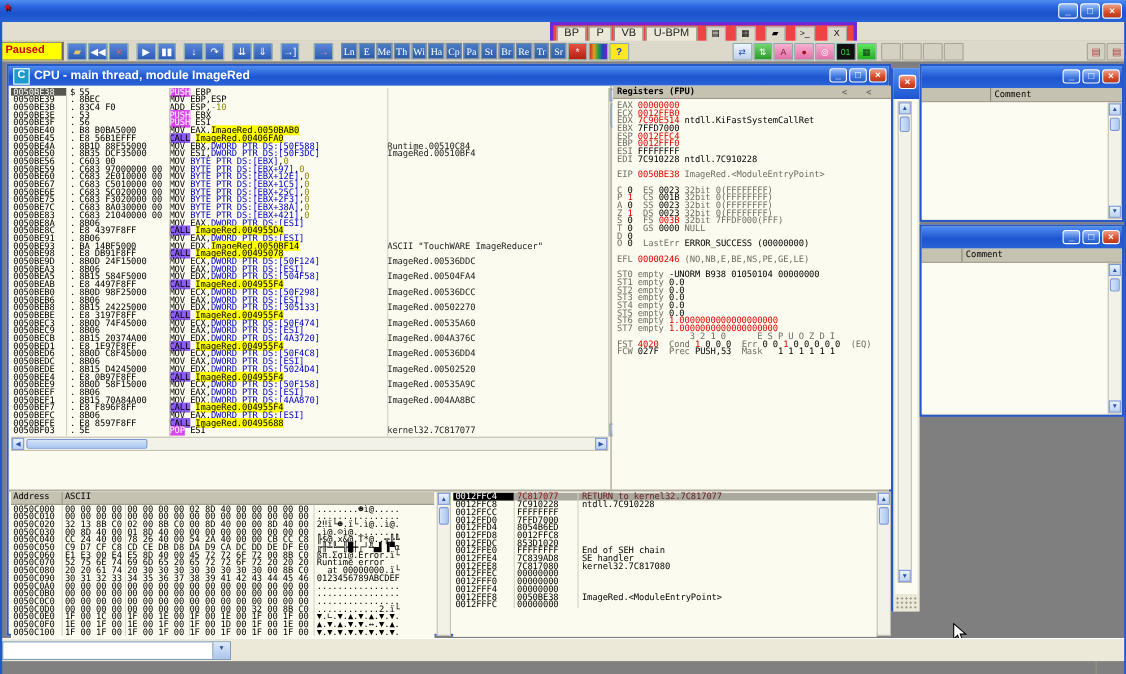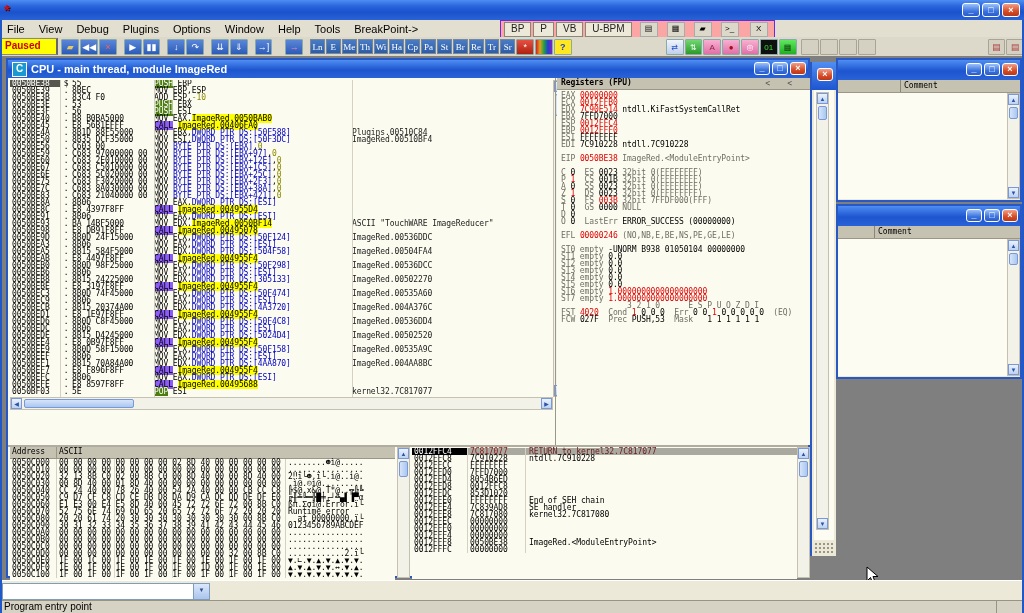--- a/index.html
+++ b/index.html
@@ -10,21 +10,21 @@
   .titlebar{position:absolute;left:0;top:0;width:1024px;height:20px;
     background:linear-gradient(180deg,#4f8ef2 0%,#2b66dd 30%,#1a52cd 60%,#2a62d6 100%);display:flex;align-items:center}
   .appicon{color:#cc1111;font-weight:bold;font-size:15px;margin-left:4px;line-height:14px;text-shadow:1px 1px 0 #400}
   .tb-btns{position:absolute;right:4px;top:3px;display:flex;gap:2px}
   .wbtn{width:18px;height:14px;border:1px solid #fff;border-radius:3px;color:#fff;
     background:linear-gradient(#9cc0f8,#3c74e0 60%,#2a5cc8);font:bold 9px/12px "Liberation Sans",sans-serif;text-align:center;box-sizing:border-box}
   .wbtn.close{background:linear-gradient(#f0a088,#d84c28 60%,#b83818)}
   .wbtn.sm{width:16px;height:13px;line-height:11px}
   .menubar{position:absolute;left:0;top:20px;width:1024px;height:17px;background:#e3dfd0;border-bottom:1px solid #b8b4a6;display:flex;align-items:center}
   .mitem{padding:1px 7px;color:#000}
-  .bp-block{position:absolute;left:500px;top:0;height:16px;display:flex;align-items:center;border:1px solid #6d28d9;background:#fca5a5;padding:0 3px}
+  .bp-block{position:absolute;left:500px;top:0;height:16px;display:flex;align-items:center;border:3px solid #6d28d9;background:#ef4444;padding:0 3px}
   .bpbtn{border:1px solid #8a8678;background:#ece9d8;padding:0 6px;height:13px;line-height:12px;font-size:10px;margin-right:2px;color:#222}
   .mini{width:16px;height:13px;border:1px solid #aaa;background:#dcd8ca;font-size:8px;line-height:12px;text-align:center;margin-right:3px}
   .toolbar{position:absolute;left:0;top:37px;width:1024px;height:19px;background:#dcd8ca;border-bottom:1px solid #8a8678;display:flex;align-items:center}
   .paused{width:52px;height:15px;background:#ffff00;border:1px solid #888;border-right:2px solid #666;
     color:#cc0000;font:bold 10px/14px "Liberation Sans",sans-serif;padding-left:3px;margin-left:1px}
   .tbtn{width:18px;height:16px;margin-left:1px;border:1px solid #8aa;border-radius:1px;
     background:linear-gradient(#5a86d8,#2c5cb8);color:#fff;font-size:9px;line-height:15px;text-align:center;box-sizing:border-box;overflow:hidden}
   .tbtn.flat{background:#d4d0c2;border:1px solid #a8a496;color:#555}
   .lbtn{width:15px;height:15px;margin-left:1px;border:1px solid #789;background:linear-gradient(#4a7cc4,#2c5ca8);
     color:#fff;font:9px/14px "Liberation Serif",serif;text-align:center;box-sizing:border-box}
@@ -50,21 +50,21 @@
   
   .disasm{position:absolute;left:2px;top:2px;width:543px;height:317px;background:#fcfbef;overflow:hidden}
   .r{display:flex;height:7px;white-space:pre;color:#000}
   .c-a{width:50px;padding-left:2px;box-sizing:border-box}
   .c-m{width:12px;text-align:center}
   .c-b{width:82px}
   .c-d{width:198px}
   .c-c{flex:1;color:#222}
   .asel{background:#56564e;color:#fff}
   .vl{position:absolute;top:0;bottom:0;width:1px;background:#d4d1c2}
-  .op-push{background:#4d7c0f;color:#fff}
+  .op-push{background:#d946ef;color:#fff}
   .op-call{background:#8b5cf6;color:#000}
   .hl-target{background:#ffff00;color:#000}
   .mem{color:#0000c8}
   .imm{color:#8a8a00}
   
   .sb{position:absolute;background:#f3f2e9;border:1px solid #c4c1b2;box-sizing:border-box}
   .arr{position:absolute;width:11px;height:11px;background:linear-gradient(#eaf2fc,#bcd2f2);
     border:1px solid #7a98d8;color:#2a54a8;font-size:6px;line-height:10px;text-align:center;box-sizing:border-box}
   .thumb{position:absolute;background:linear-gradient(90deg,#d6e4fa,#a8c8f0);border:1px solid #7a98d8;border-radius:2px;box-sizing:border-box}
   .thumb.h{background:linear-gradient(#d6e4fa,#a8c8f0)}
@@ -127,31 +127,20 @@
   <div class="titlebar">
     <span class="appicon">*</span>
     <span class="tb-btns">
       <span class="wbtn">_</span>
       <span class="wbtn">□</span>
       <span class="wbtn close">×</span>
     </span>
   </div>
 
   <div class="menubar">
-    <div id="menu-items" style="display:flex">
-        <div class="mitem">File</div>
-        <div class="mitem">View</div>
-        <div class="mitem">Debug</div>
-        <div class="mitem">Plugins</div>
-        <div class="mitem">Options</div>
-        <div class="mitem">Window</div>
-        <div class="mitem">Help</div>
-        <div class="mitem">Tools</div>
-        <div class="mitem">BreakPoint-&gt;</div>
-      </div>
     <div class="bp-block" id="bp-block">
         <div class="bpbtn">BP</div>
         <div class="bpbtn">P</div>
         <div class="bpbtn">VB</div>
         <div class="bpbtn">U-BPM</div>
         <div class="mini" style="margin-left: 6px;">▤</div>
         <div class="mini" style="margin-left: 6px;">▦</div>
         <div class="mini" style="margin-left: 6px;">▰</div>
         <div class="mini" style="margin-left: 6px;">&gt;_</div>
         <div class="mini" style="margin-left: 8px;">X</div>
@@ -228,21 +217,21 @@
 
         <div class="disasm mono" id="disasm">
           <div id="disasm-rows">
               <div class="r"><span class="c-a asel">0050BE38</span><span class="c-m">$</span><span class="c-b">55</span><span class="c-d"><span class="op-push">PUSH</span> EBP</span><span class="c-c"></span></div>
               <div class="r"><span class="c-a">0050BE39</span><span class="c-m">.</span><span class="c-b">8BEC</span><span class="c-d">MOV EBP,ESP</span><span class="c-c"></span></div>
               <div class="r"><span class="c-a">0050BE3B</span><span class="c-m">.</span><span class="c-b">83C4 F0</span><span class="c-d">ADD ESP,<span class="imm">-10</span></span><span class="c-c"></span></div>
               <div class="r"><span class="c-a">0050BE3E</span><span class="c-m">.</span><span class="c-b">53</span><span class="c-d"><span class="op-push">PUSH</span> EBX</span><span class="c-c"></span></div>
               <div class="r"><span class="c-a">0050BE3F</span><span class="c-m">.</span><span class="c-b">56</span><span class="c-d"><span class="op-push">PUSH</span> ESI</span><span class="c-c"></span></div>
               <div class="r"><span class="c-a">0050BE40</span><span class="c-m">.</span><span class="c-b">B8 B0BA5000</span><span class="c-d">MOV EAX,<span class="hl-target">ImageRed.0050BAB0</span></span><span class="c-c"></span></div>
               <div class="r"><span class="c-a">0050BE45</span><span class="c-m">.</span><span class="c-b">E8 56B1EFFF</span><span class="c-d"><span class="op-call">CALL</span> <span class="hl-target">ImageRed.00406FA0</span></span><span class="c-c"></span></div>
-              <div class="r"><span class="c-a">0050BE4A</span><span class="c-m">.</span><span class="c-b">8B1D 88F55000</span><span class="c-d">MOV EBX,<span class="mem">DWORD PTR DS:[50F588]</span></span><span class="c-c">Plugins.00510C84</span></div>
+              <div class="r"><span class="c-a">0050BE4A</span><span class="c-m">.</span><span class="c-b">8B1D 88F55000</span><span class="c-d">MOV EBX,<span class="mem">DWORD PTR DS:[50F588]</span></span><span class="c-c">Runtime.00510C84</span></div>
               <div class="r"><span class="c-a">0050BE50</span><span class="c-m">.</span><span class="c-b">8B35 DCF35000</span><span class="c-d">MOV ESI,<span class="mem">DWORD PTR DS:[50F3DC]</span></span><span class="c-c">ImageRed.00510BF4</span></div>
               <div class="r"><span class="c-a">0050BE56</span><span class="c-m">.</span><span class="c-b">C603 00</span><span class="c-d">MOV <span class="mem">BYTE PTR DS:[EBX]</span>,<span class="imm">0</span></span><span class="c-c"></span></div>
               <div class="r"><span class="c-a">0050BE59</span><span class="c-m">.</span><span class="c-b">C683 97000000 00</span><span class="c-d">MOV <span class="mem">BYTE PTR DS:[EBX+97]</span>,<span class="imm">0</span></span><span class="c-c"></span></div>
               <div class="r"><span class="c-a">0050BE60</span><span class="c-m">.</span><span class="c-b">C683 2E010000 00</span><span class="c-d">MOV <span class="mem">BYTE PTR DS:[EBX+12E]</span>,<span class="imm">0</span></span><span class="c-c"></span></div>
               <div class="r"><span class="c-a">0050BE67</span><span class="c-m">.</span><span class="c-b">C683 C5010000 00</span><span class="c-d">MOV <span class="mem">BYTE PTR DS:[EBX+1C5]</span>,<span class="imm">0</span></span><span class="c-c"></span></div>
               <div class="r"><span class="c-a">0050BE6E</span><span class="c-m">.</span><span class="c-b">C683 5C020000 00</span><span class="c-d">MOV <span class="mem">BYTE PTR DS:[EBX+25C]</span>,<span class="imm">0</span></span><span class="c-c"></span></div>
               <div class="r"><span class="c-a">0050BE75</span><span class="c-m">.</span><span class="c-b">C683 F3020000 00</span><span class="c-d">MOV <span class="mem">BYTE PTR DS:[EBX+2F3]</span>,<span class="imm">0</span></span><span class="c-c"></span></div>
               <div class="r"><span class="c-a">0050BE7C</span><span class="c-m">.</span><span class="c-b">C683 8A030000 00</span><span class="c-d">MOV <span class="mem">BYTE PTR DS:[EBX+38A]</span>,<span class="imm">0</span></span><span class="c-c"></span></div>
               <div class="r"><span class="c-a">0050BE83</span><span class="c-m">.</span><span class="c-b">C683 21040000 00</span><span class="c-d">MOV <span class="mem">BYTE PTR DS:[EBX+421]</span>,<span class="imm">0</span></span><span class="c-c"></span></div>
               <div class="r"><span class="c-a">0050BE8A</span><span class="c-m">.</span><span class="c-b">8B06</span><span class="c-d">MOV EAX,<span class="mem">DWORD PTR DS:[ESI]</span></span><span class="c-c"></span></div>
@@ -452,20 +441,17 @@
     </svg>
   </div>
 
   <div class="cmdbar">
     <div class="combo">
       <span class="field mono"></span>
       <span class="drop">▼</span>
     </div>
   </div>
 
-  <div class="statusbar">
-    <span>Program entry point</span>
-  </div>
   <div class="sb-div"></div>
 
   <div class="edge" style="left:0"></div>
   <div class="edge" style="right:0"></div>
 </div>
 
 </body></html>

